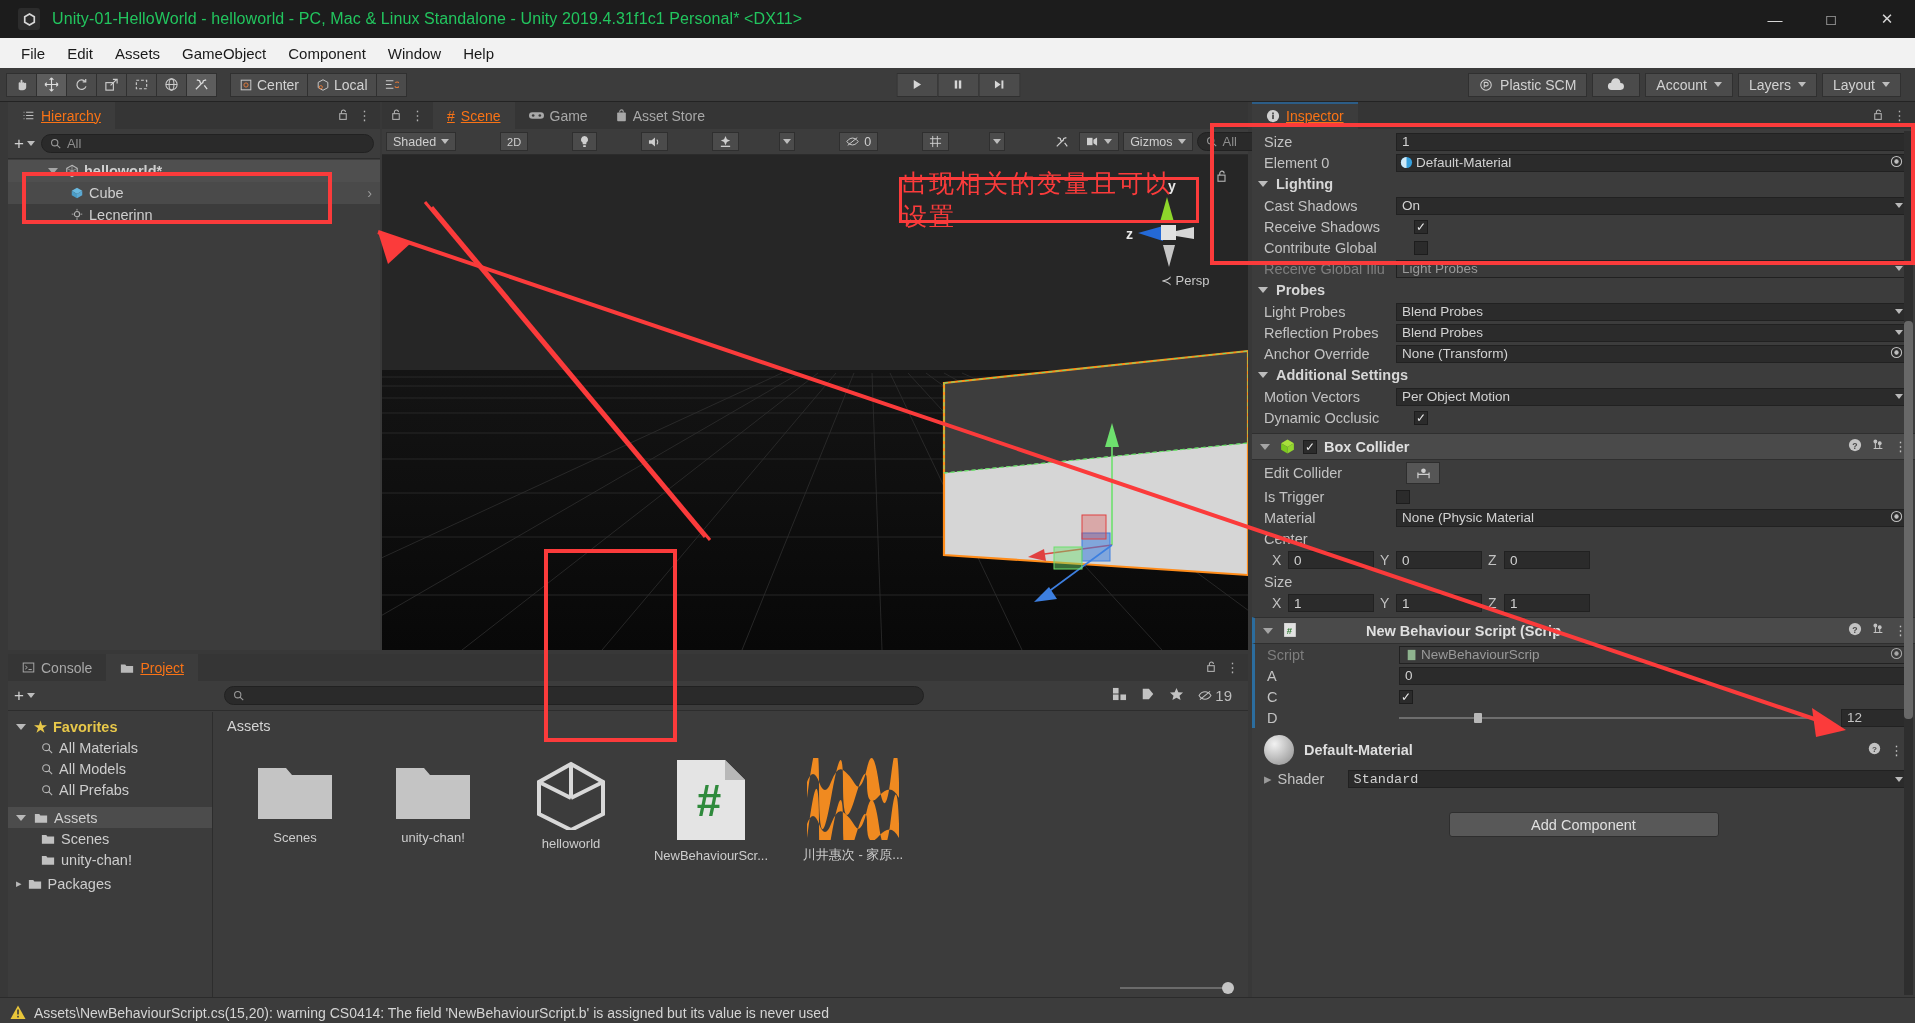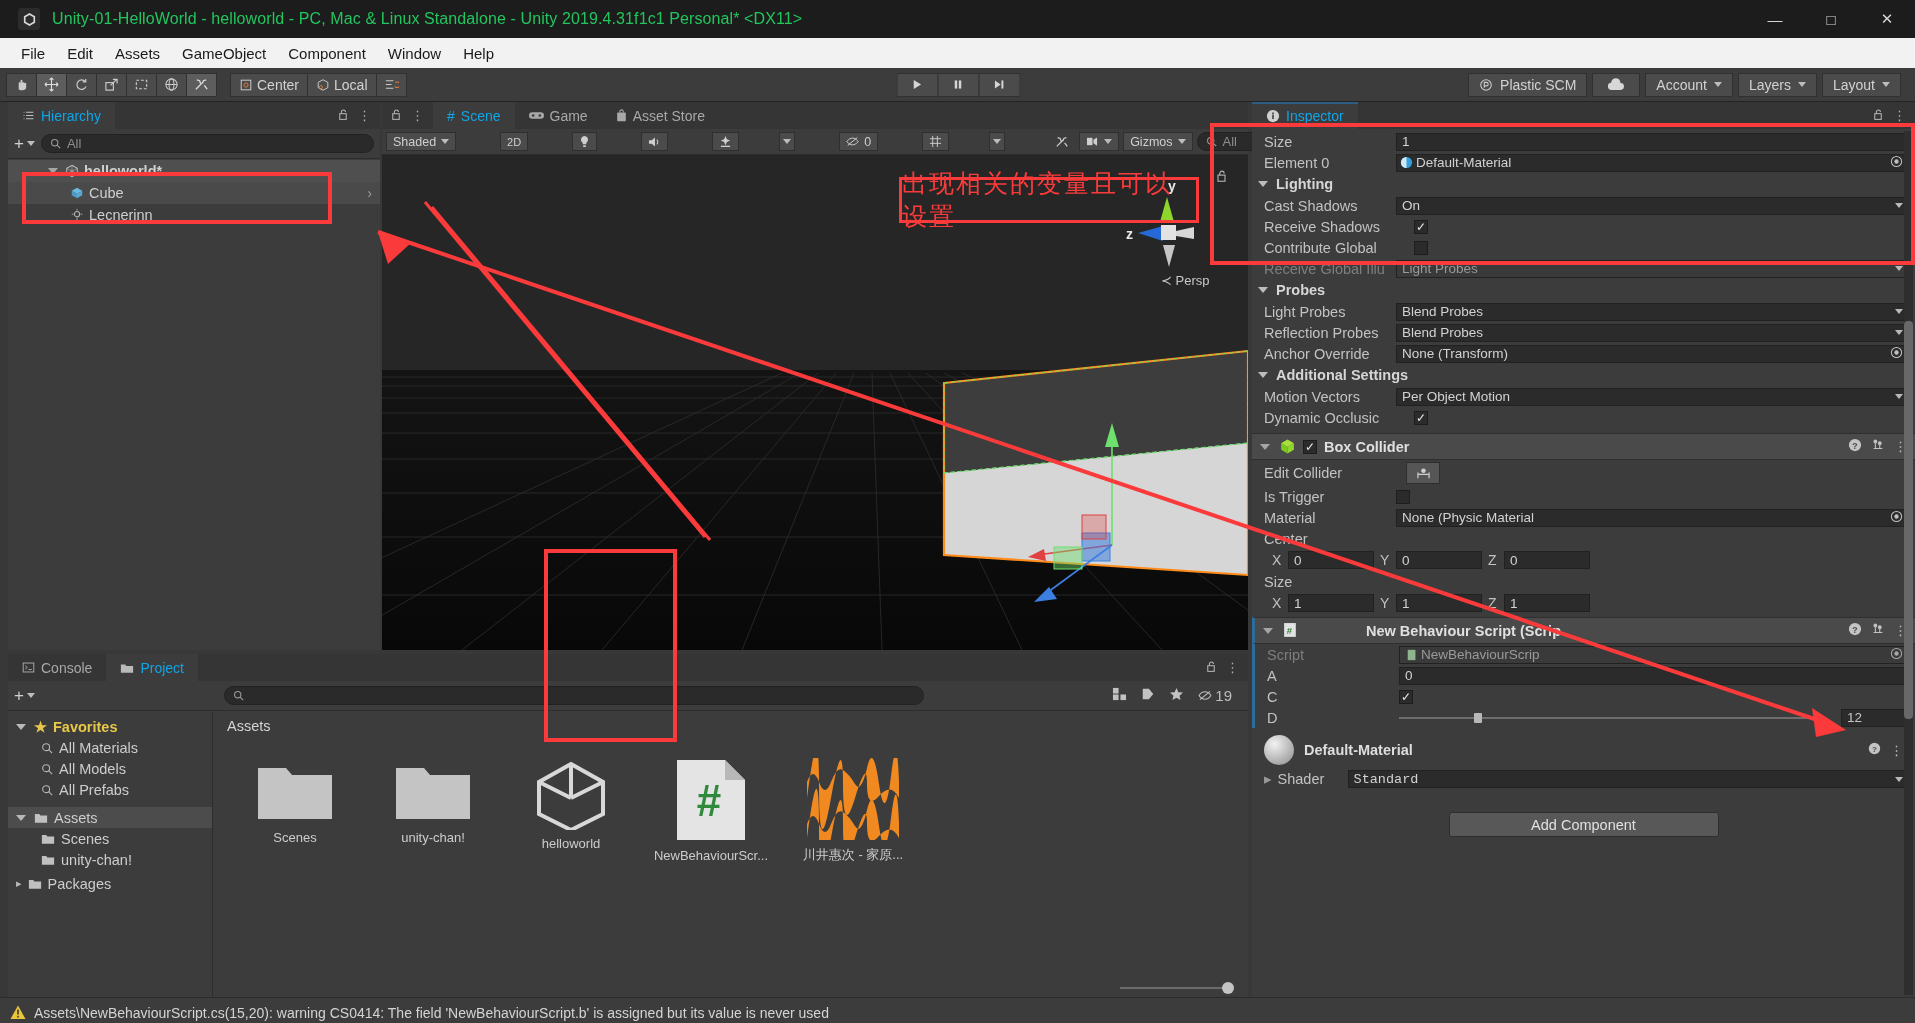--- a/index.html
+++ b/index.html
@@ -32,21 +32,21 @@
      padding:0 10px; gap:7px; color:#d2d2d2; font-size:14px;}
   .carat { width:0;height:0;border-left:4px solid transparent;border-right:4px solid transparent;border-top:5px solid #bdbdbd;}
 
   
   #workspace { position:relative; width:1915px; height:895px; background:#383838;}
 
   
   .panel { position:absolute; background:#3c3c3c; }
   .panel-tabs { height:27px; background:#353535; display:flex; align-items:stretch; position:relative;}
   .ptab { display:flex;align-items:center;gap:6px;padding:0 14px;font-size:14px;color:#a8a8a8;}
-  .ptab.active { background:#3c3c3c; color:#0ea5e9;}
+  .ptab.active { background:#3c3c3c; color:#f97316;text-decoration:underline;}
   .ptab.active.blue { box-shadow: inset 0 2px 0 #2c5d87;}
   .tabicons { margin-left:auto; display:flex;align-items:center;gap:9px;padding-right:9px;color:#b2b2b2;font-size:13px;}
   .panel-body { background:#3c3c3c; position:absolute; left:0;right:0;bottom:0; overflow:hidden;}
 
   .srow { height:30px; background:#3c3c3c; display:flex; align-items:center; padding:0 6px; gap:6px; border-bottom:1px solid #2d2d2d;}
   .plus { color:#d0d0d0; font-size:17px; display:flex;align-items:center;gap:3px;}
   .searchbox { flex:1; height:19px; background:#2a2a2a;border:1px solid #212121;border-radius:10px;
       display:flex;align-items:center;padding:0 8px;gap:6px;color:#8d8d8d;font-size:13px;}
 
   

